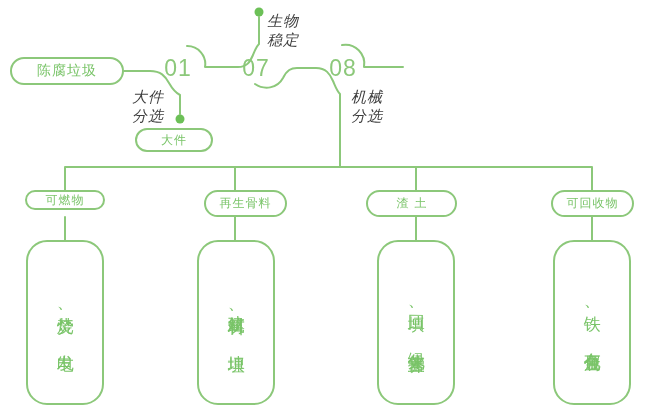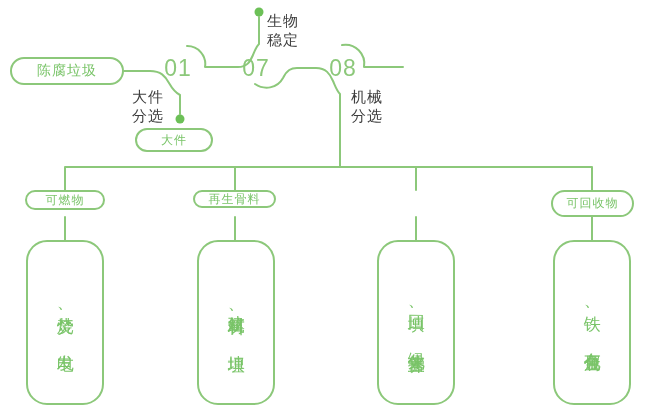--- a/index.html
+++ b/index.html
@@ -25,21 +25,21 @@
     font-size:12px;letter-spacing:1px;background:var(--bg);white-space:nowrap;
   }
   .pill.source{font-size:14px;}
   .pill.wide-space{letter-spacing:6px;padding-left:6px;}
   .stepnum{
     position:absolute;color:var(--line);font-size:23px;font-weight:400;
     letter-spacing:1px;text-align:center;width:34px;line-height:28px;
   }
   .plabel{
     position:absolute;color:var(--dtext);font-size:15px;line-height:19px;
-    font-weight:500;width:40px;letter-spacing:1px;
+    font-weight:500;width:40px;letter-spacing:1px;font-style:italic;
   }
   .tallbox{
     position:absolute;width:78px;height:165px;border:2px solid var(--line);
     border-radius:21px;display:flex;align-items:center;justify-content:center;
     background:var(--bg);
   }
   .vtext{
     writing-mode:vertical-rl;text-orientation:upright;
     color:var(--gtext);font-size:17px;letter-spacing:1px;line-height:1.15;
     white-space:nowrap;
@@ -78,21 +78,22 @@
   <div class="stepnum" style="left:239px;top:54px">07</div>
   <div class="stepnum" style="left:326px;top:54px">08</div>
 
   <div class="plabel" style="left:132px;top:87px">大件分选</div>
   <div class="plabel" style="left:267px;top:11px">生物稳定</div>
   <div class="plabel" style="left:351px;top:87px">机械分选</div>
 
   <div class="pill" style="left:135px;top:128px;width:78px;height:24px">大件</div>
 
   <div class="pill" style="left:25px;top:190px;width:80px;height:20px">可燃物</div>
-  <div class="pill" style="left:193px;top:190px;width:83px;height:18px">再生骨料</div>
+  <div class="pill" style="left:204px;top:190px;width:83px;height:27px">再生骨料</div>
+  <div class="pill wide-space" style="left:366px;top:190px;width:91px;height:27px">渣土</div>
   <div class="pill" style="left:551px;top:190px;width:83px;height:27px">可回收物</div>
 
   <div class="tallbox" style="left:26px;top:240px">
     <span class="vtext">焚烧、　发电</span>
   </div>
   <div class="tallbox" style="left:197px;top:240px">
     <span class="vtext">建筑材料、　填埋</span>
   </div>
   <div class="tallbox" style="left:377px;top:240px">
     <span class="vtext">回填、　绿化营养土</span>

